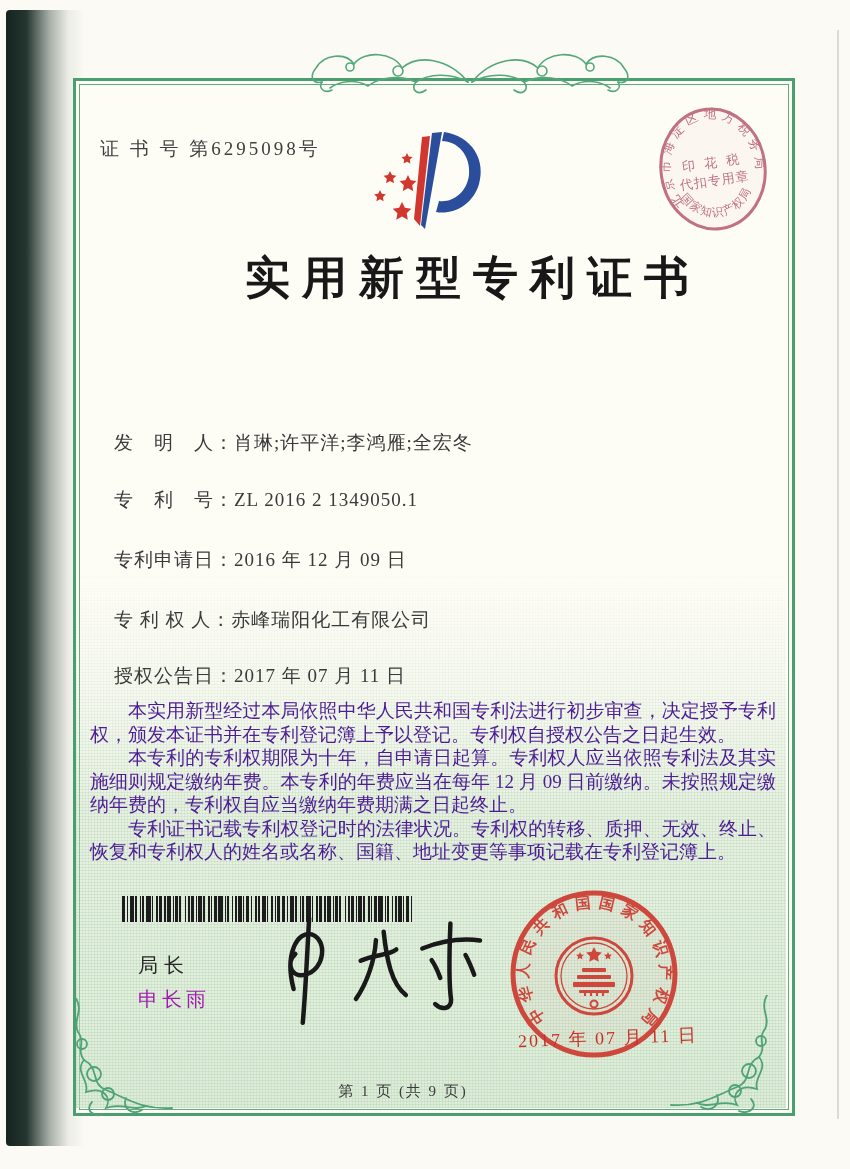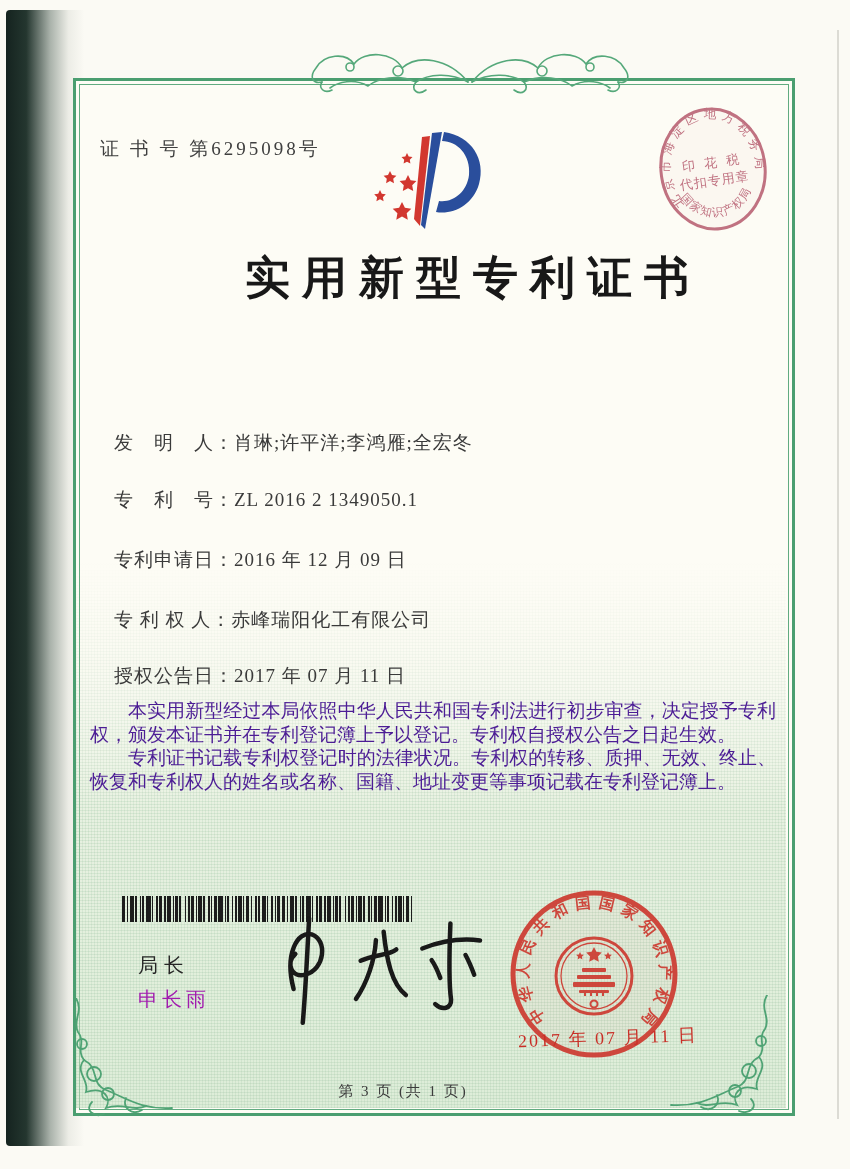--- a/index.html
+++ b/index.html
@@ -173,20 +173,21 @@
   </div>
   <div class="field" style="top:607px">
     <span class="lbl">专 利 权 人：</span><span class="val">赤峰瑞阳化工有限公司</span>
   </div>
   <div class="field" style="top:663px">
     <span class="lbl">授权公告日：</span><span class="val">2017 年 07 月 11 日</span>
   </div>
 
   <div class="paras">
     <p>本实用新型经过本局依照中华人民共和国专利法进行初步审查，决定授予专利权，颁发本证书并在专利登记簿上予以登记。专利权自授权公告之日起生效。</p>
+    <p>本专利的专利权期限为十年，自申请日起算。专利权人应当依照专利法及其实施细则规定缴纳年费。本专利的年费应当在每年 12 月 09 日前缴纳。未按照规定缴纳年费的，专利权自应当缴纳年费期满之日起终止。</p>
     <p>专利证书记载专利权登记时的法律状况。专利权的转移、质押、无效、终止、恢复和专利权人的姓名或名称、国籍、地址变更等事项记载在专利登记簿上。</p>
   </div>
 
   <svg class="barcode" viewBox="0 0 290 26" preserveAspectRatio="none">
     <line x1="0" y1="13" x2="290" y2="13" stroke="#1c1c1c" stroke-width="26" stroke-dasharray="3 2 1 2 4 1 2 3 1 1 2 2 5 1 1 3 2 1 3 2 2 1 4 2 1 1 3 1 2 4 1 2 2 1 3 2 1 1 4 1 2 3 2 1 1 2 3 1 5 2 1 1 2 3 1 2 2 1 4 1 1 2 3 2 1 3 2 1 2 2 4 1 1 3 2 2 1 1 3 2"></line>
   </svg>
 
   <div class="signer-title">局长</div>
   <div class="signer-name">申长雨</div>
 
@@ -221,15 +222,15 @@
       <rect x="-12" y="-6" width="24" height="4" rx="1" stroke="none"></rect>
       <rect x="-17" y="1" width="34" height="4" rx="1" stroke="none"></rect>
       <rect x="-21" y="8" width="42" height="5" rx="1" stroke="none"></rect>
       <rect x="-15" y="16" width="30" height="3" rx="1" stroke="none"></rect>
       <path d="M-9,16 v6 M-3,16 v6 M3,16 v6 M9,16 v6" fill="none" stroke-width="2"></path>
       <circle cx="0" cy="30" r="3.5" fill="none" stroke-width="2"></circle>
     </g>
   </svg>
   <div class="seal-date">2017 年 07 月 11 日</div>
 
-  <div class="footer">第 3 页 (共 1 页)</div>
+  <div class="footer">第 1 页 (共 9 页)</div>
 
 </div>
 
 </body></html>

